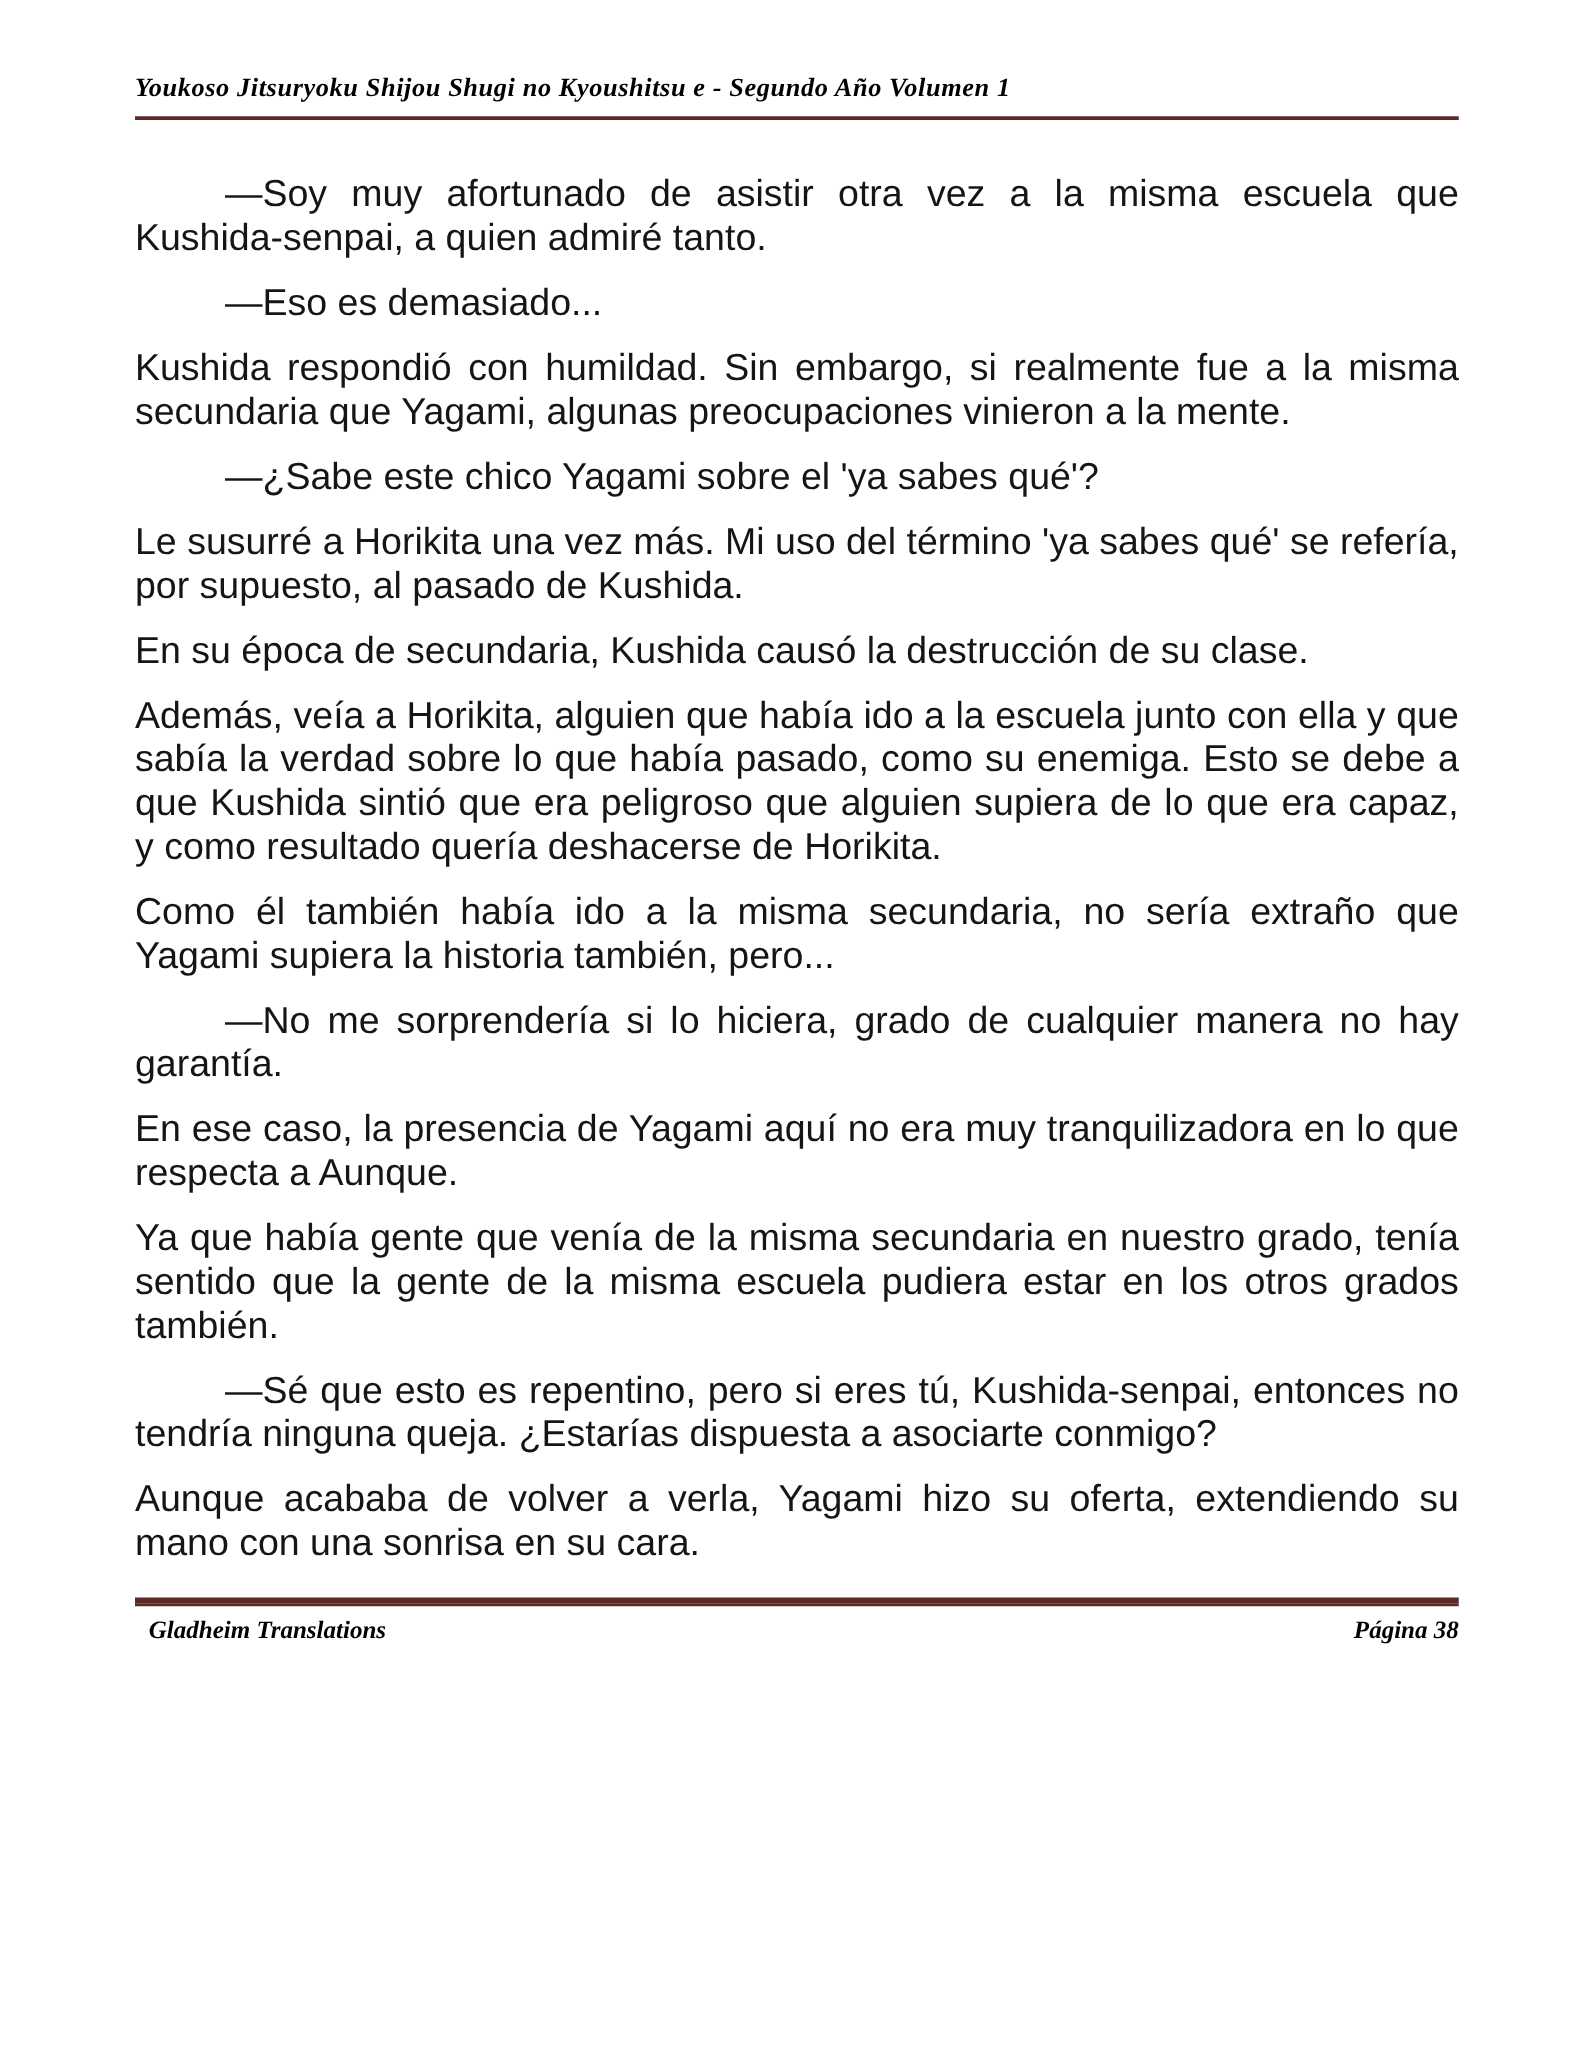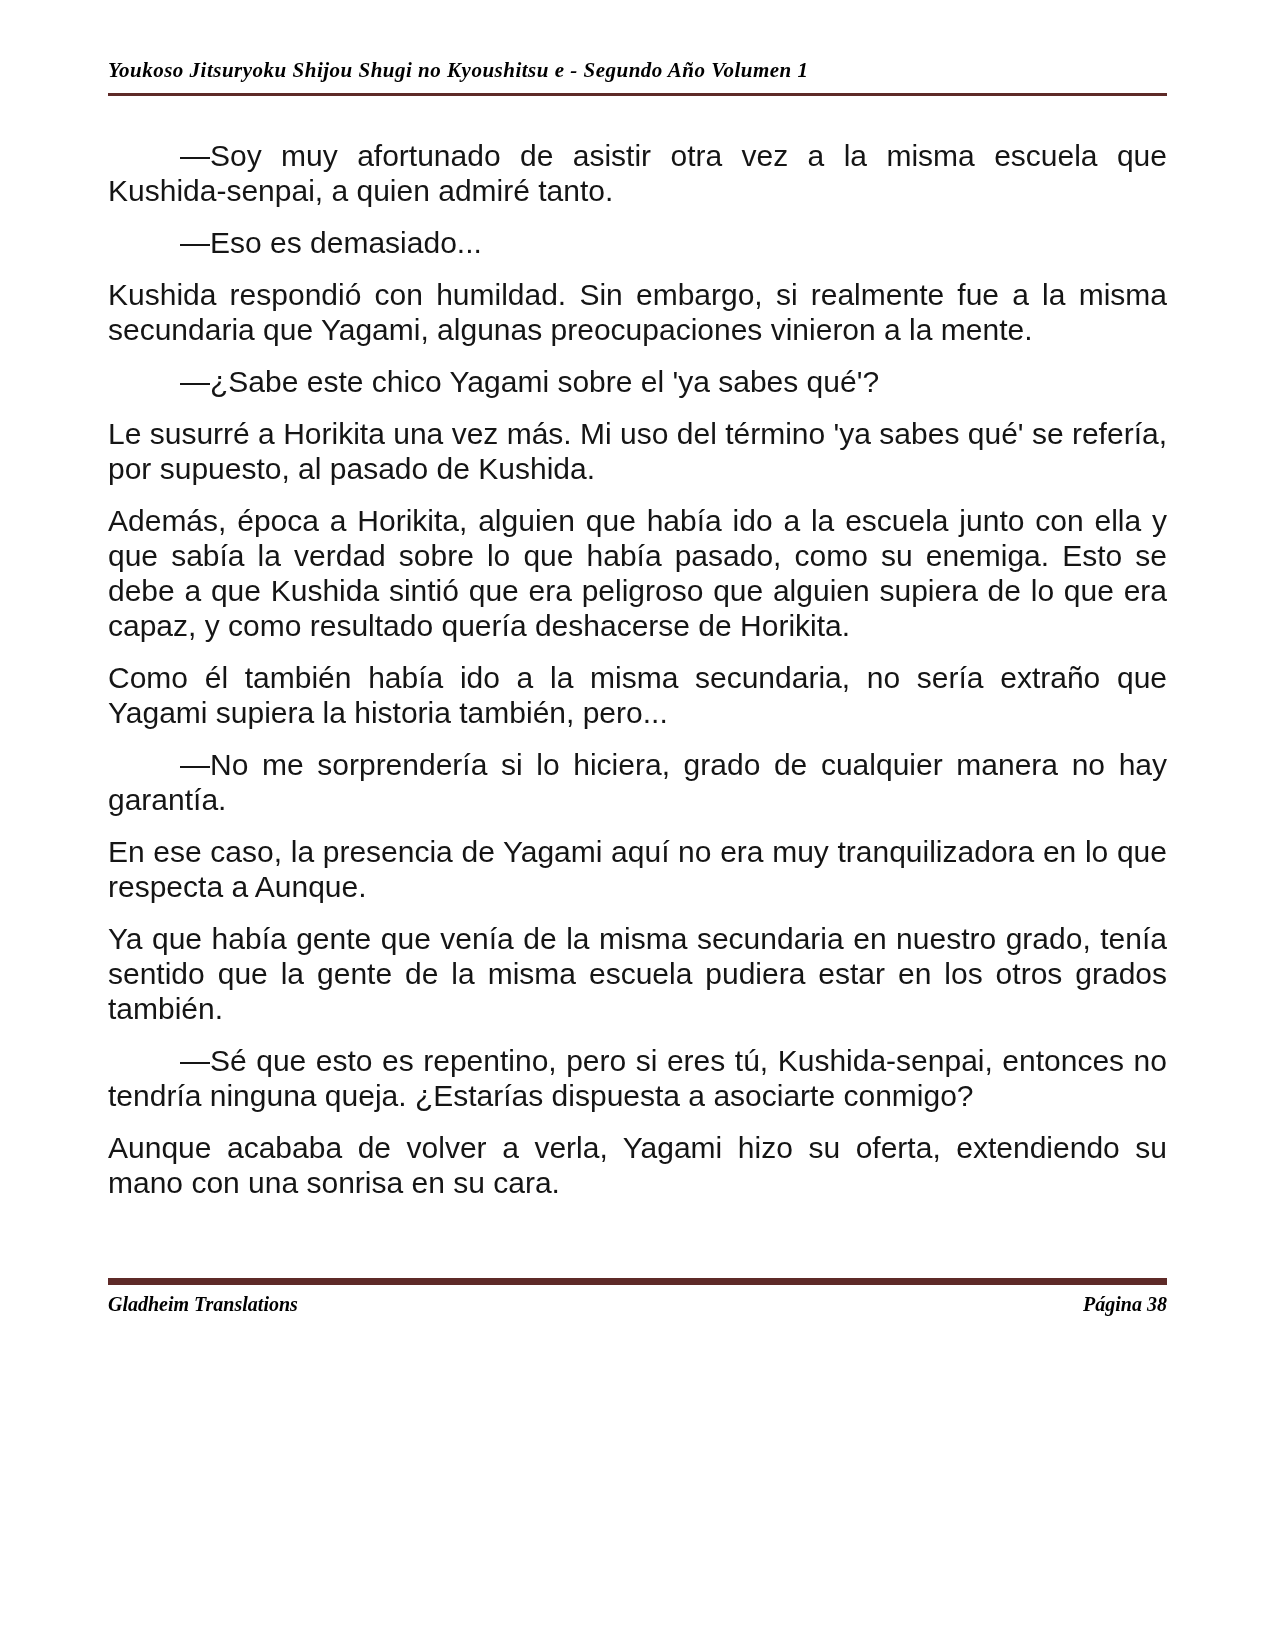--- a/index.html
+++ b/index.html
@@ -68,39 +68,41 @@
   }
   .footer-row{
     display:flex;
     justify-content:space-between;
     align-items:baseline;
     font-family:"Liberation Serif", serif;
     font-style:italic;
     font-weight:bold;
     font-size:20px;
     color:#000000;
+    margin-left:11px;
   }
 </style>
 </head>
 <body>
 
 <div class="page">
 
   <div class="header">
     <div class="header-title">Youkoso Jitsuryoku Shijou Shugi no Kyoushitsu e - Segundo Año Volumen 1</div>
     <hr class="header-rule">
   </div>
 
   <div class="body-text">
       <p class="indent">—Soy muy afortunado de asistir otra vez a la misma escuela que Kushida-senpai, a quien admiré tanto.</p>
       <p class="indent">—Eso es demasiado...</p>
       <p>Kushida respondió con humildad. Sin embargo, si realmente fue a la misma secundaria que Yagami, algunas preocupaciones vinieron a la mente.</p>
       <p class="indent">—¿Sabe este chico Yagami sobre el 'ya sabes qué'?</p>
       <p>Le susurré a Horikita una vez más. Mi uso del término 'ya sabes qué' se refería, por supuesto, al pasado de Kushida.</p>
-      <p>Además, época a Horikita, alguien que había ido a la escuela junto con ella y que sabía la verdad sobre lo que había pasado, como su enemiga. Esto se debe a que Kushida sintió que era peligroso que alguien supiera de lo que era capaz, y como resultado quería deshacerse de Horikita.</p>
+      <p>En su época de secundaria, Kushida causó la destrucción de su clase.</p>
+      <p>Además, veía a Horikita, alguien que había ido a la escuela junto con ella y que sabía la verdad sobre lo que había pasado, como su enemiga. Esto se debe a que Kushida sintió que era peligroso que alguien supiera de lo que era capaz, y como resultado quería deshacerse de Horikita.</p>
       <p>Como él también había ido a la misma secundaria, no sería extraño que Yagami supiera la historia también, pero...</p>
       <p class="indent">—No me sorprendería si lo hiciera, grado de cualquier manera no hay garantía.</p>
       <p>En ese caso, la presencia de Yagami aquí no era muy tranquilizadora en lo que respecta a Aunque.</p>
       <p>Ya que había gente que venía de la misma secundaria en nuestro grado, tenía sentido que la gente de la misma escuela pudiera estar en los otros grados también.</p>
       <p class="indent">—Sé que esto es repentino, pero si eres tú, Kushida-senpai, entonces no tendría ninguna queja. ¿Estarías dispuesta a asociarte conmigo?</p>
       <p>Aunque acababa de volver a verla, Yagami hizo su oferta, extendiendo su mano con una sonrisa en su cara.</p>
     </div>
 
   <div class="footer">
     <div class="footer-rule"></div>

